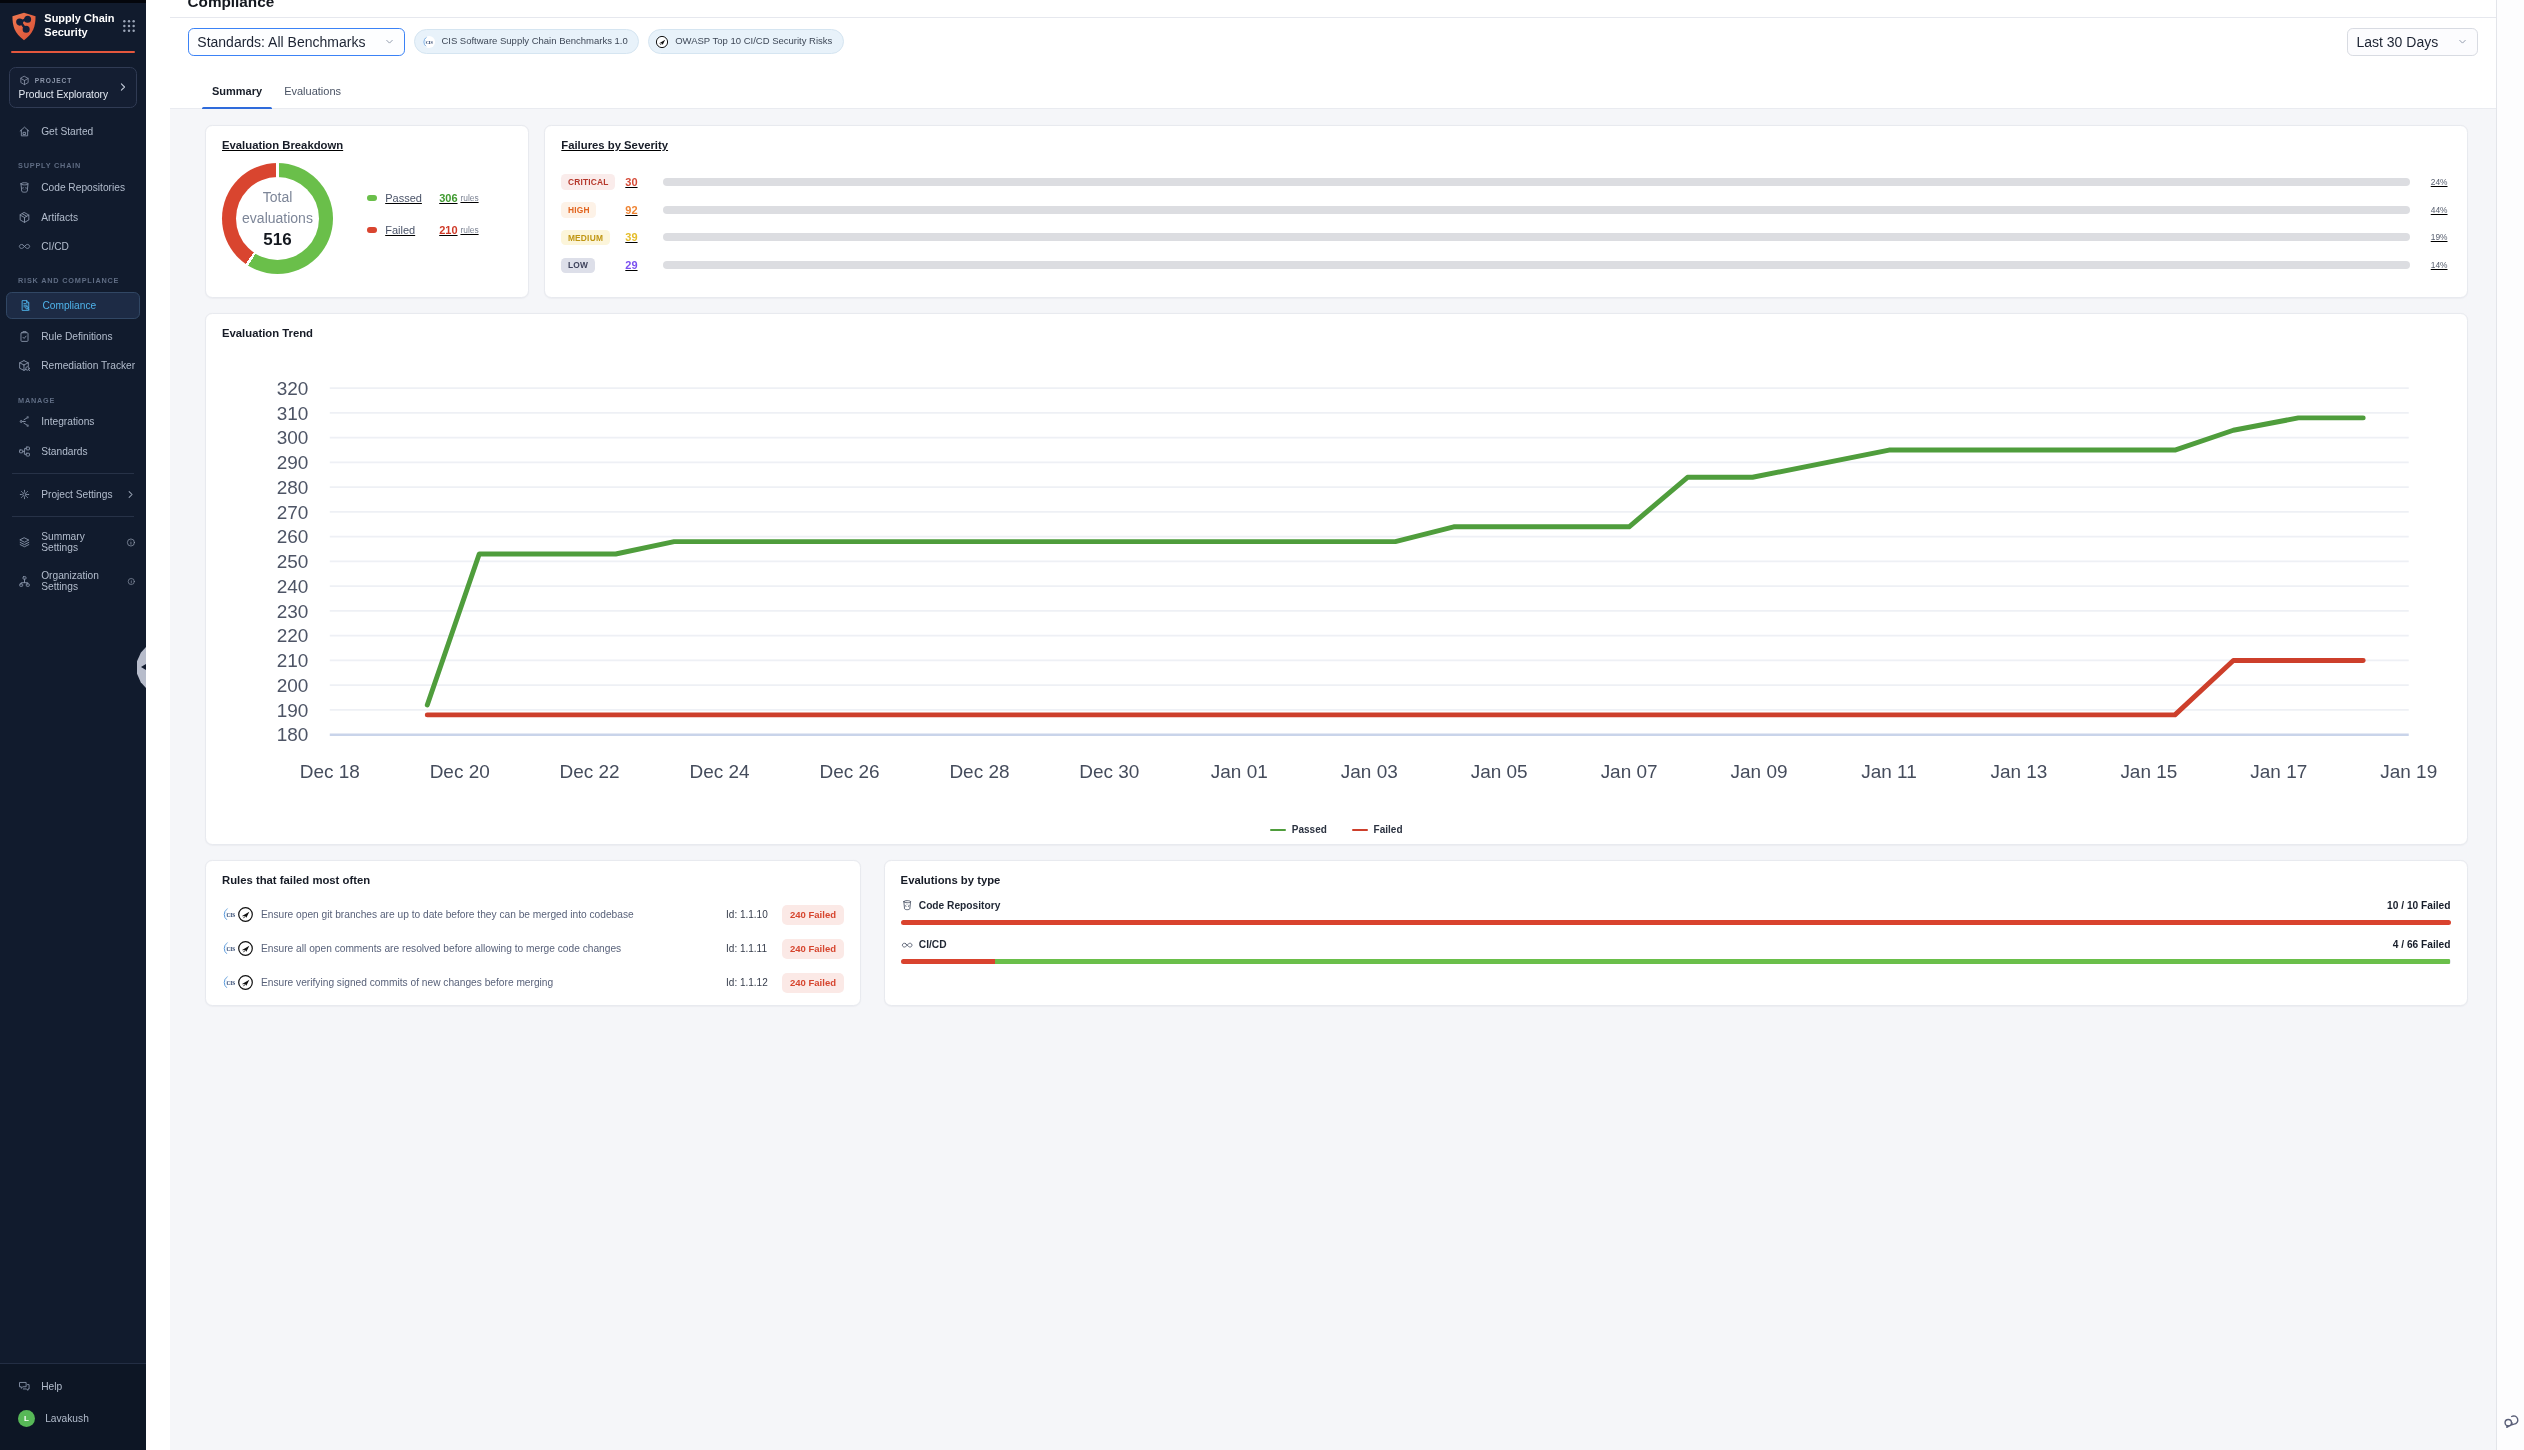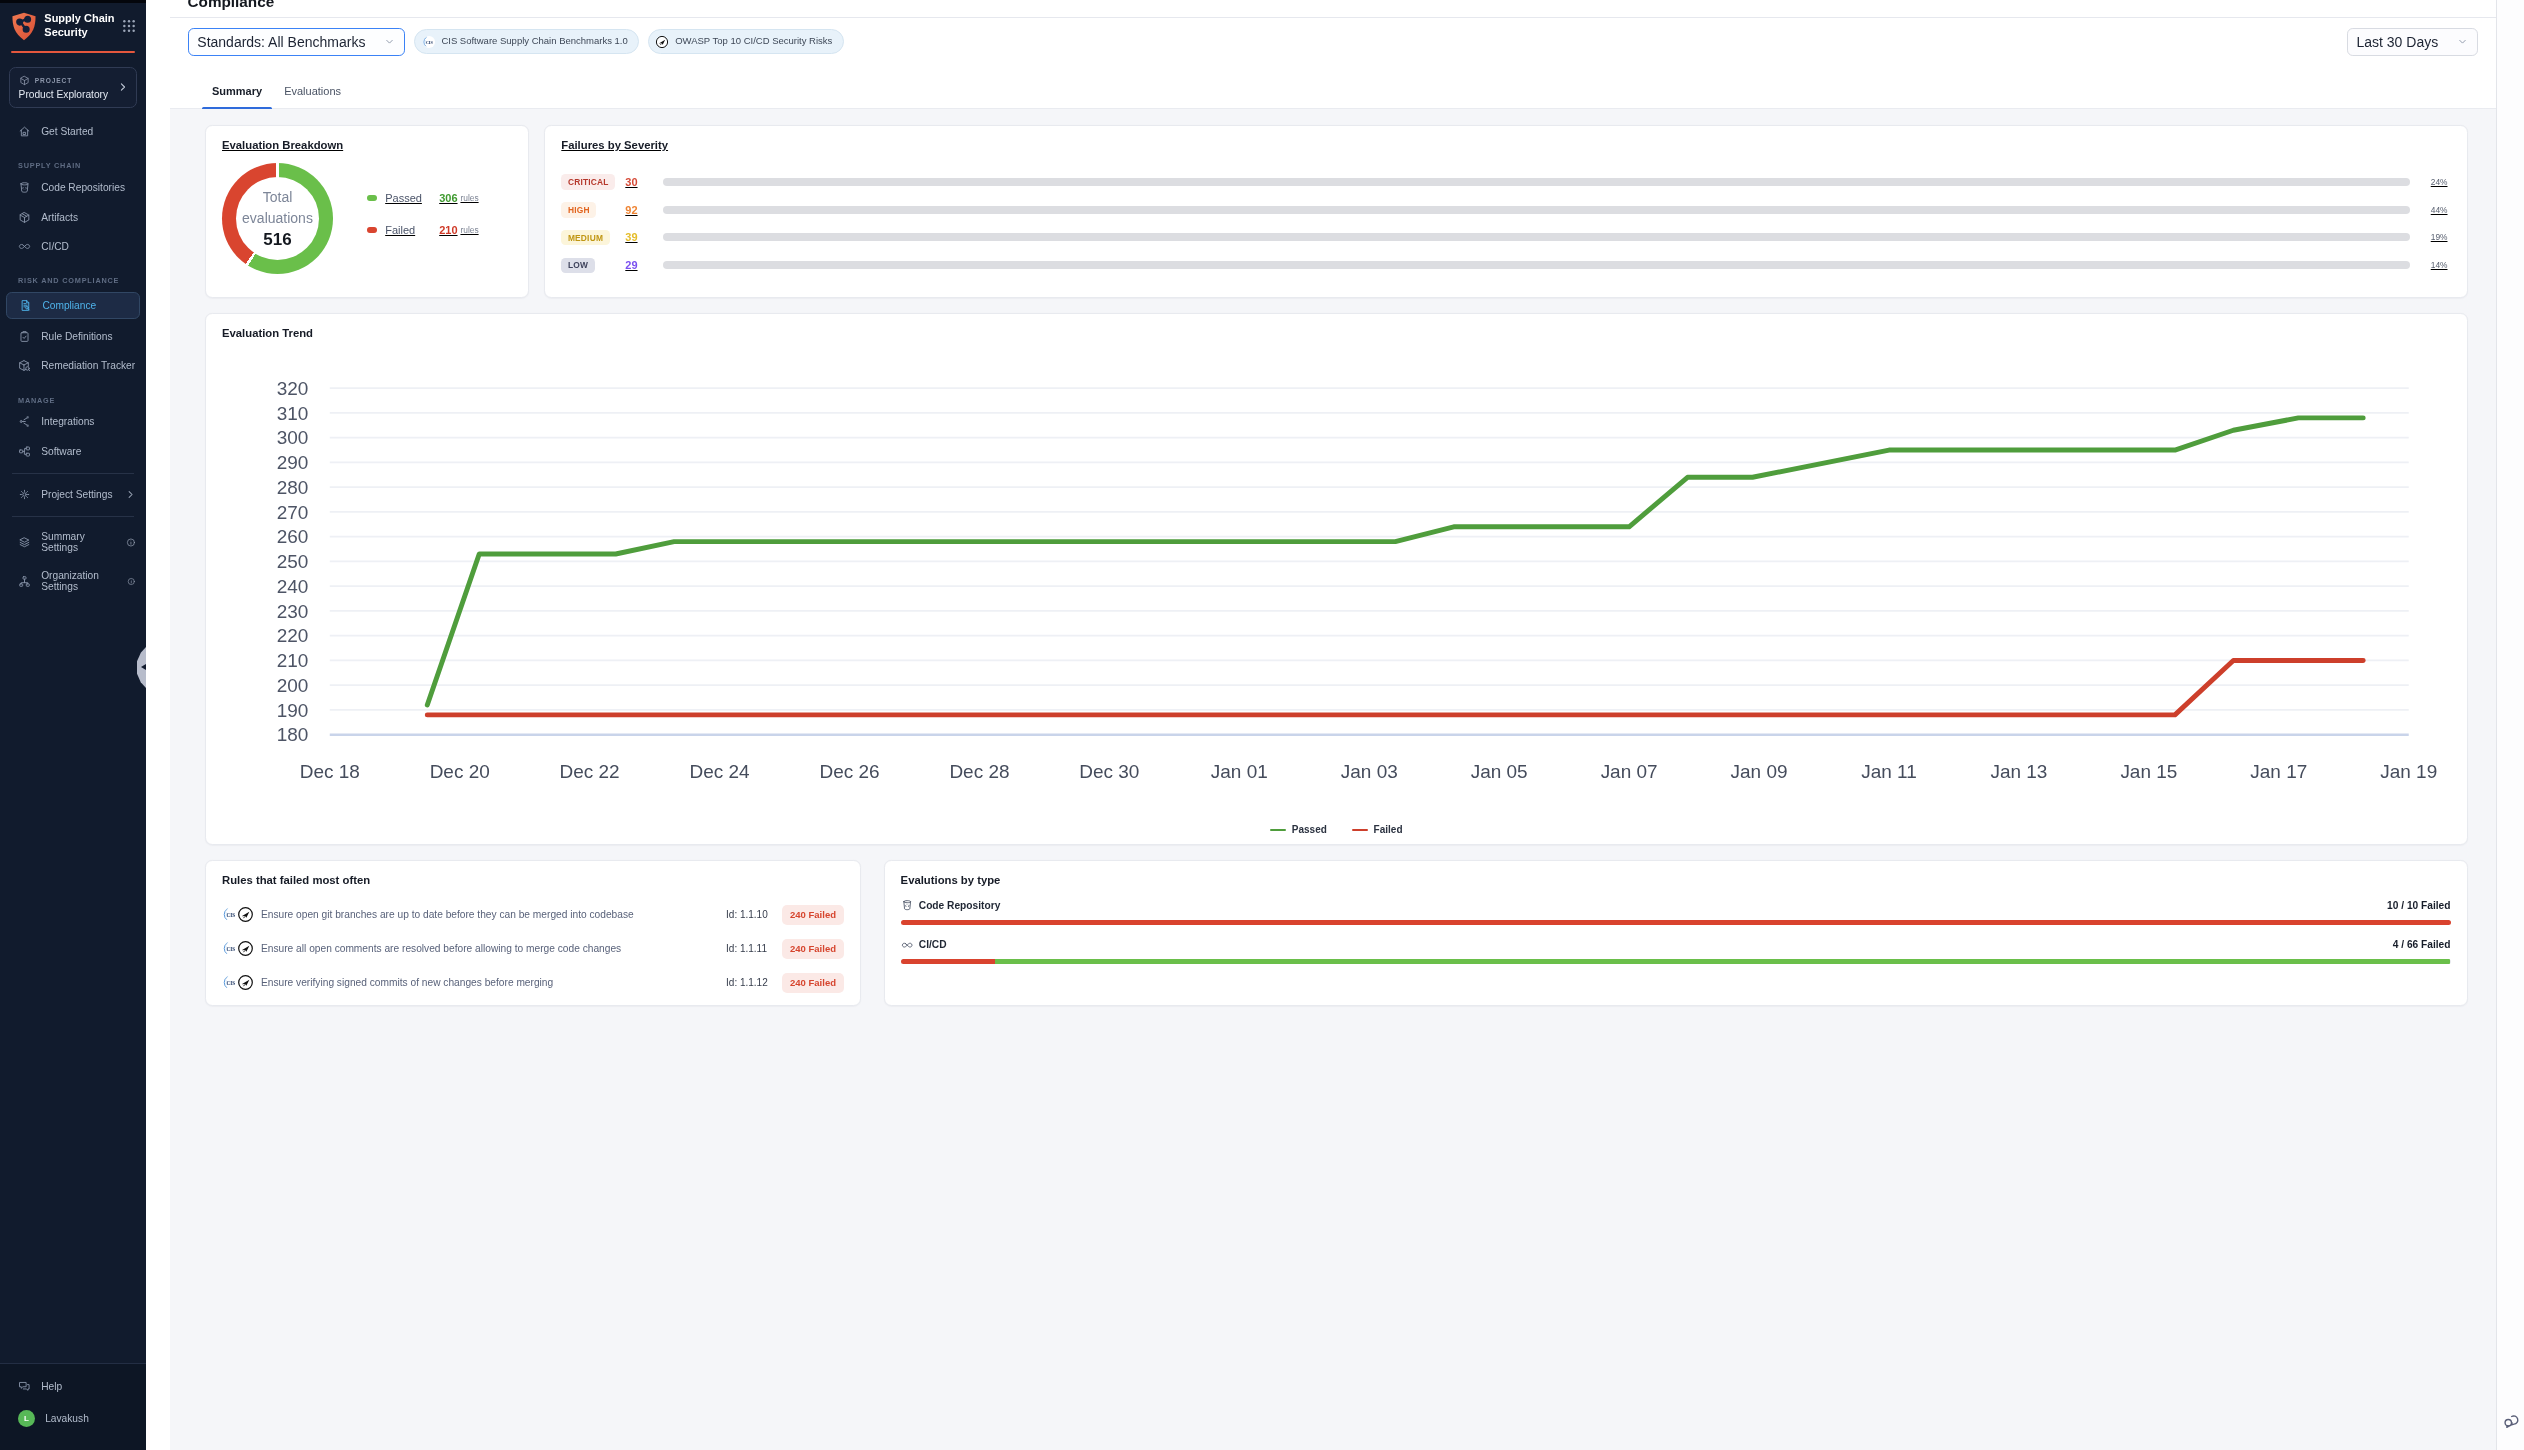--- a/index.html
+++ b/index.html
@@ -289,21 +289,21 @@
     </div>
     <div class="nav-item">
       <span class="ic">
           <svg viewBox="0 0 24 24" width="100%" height="100%" fill="none" stroke="currentColor" stroke-width="1.7" stroke-linecap="round" stroke-linejoin="round">
             <rect x="2.8" y="9.2" width="6" height="5.2" rx="1.1"></rect>
             <rect x="15.2" y="3.8" width="6" height="5.2" rx="1.1"></rect>
             <rect x="15.2" y="15.2" width="6" height="5.2" rx="1.1"></rect>
             <path d="M8.8 11.8h3.4V6.4h3m-3.4 5.4v5.4h3"></path>
           </svg>
         </span>
-      <span>Software</span>
+      <span>Standards</span>
     </div>
 
     <div class="side-rule"></div>
     <div class="nav-item">
       <span class="ic">
           <svg viewBox="0 0 24 24" width="100%" height="100%" fill="none" stroke="currentColor" stroke-width="1.7" stroke-linecap="round" stroke-linejoin="round">
             <circle cx="12" cy="12" r="3.1"></circle>
             <path d="M12 4.2v2.2M12 17.6v2.2M4.2 12h2.2M17.6 12h2.2M6.5 6.5l1.6 1.6M15.9 15.9l1.6 1.6M17.5 6.5l-1.6 1.6M8.1 15.9l-1.6 1.6"></path>
           </svg>
         </span>

